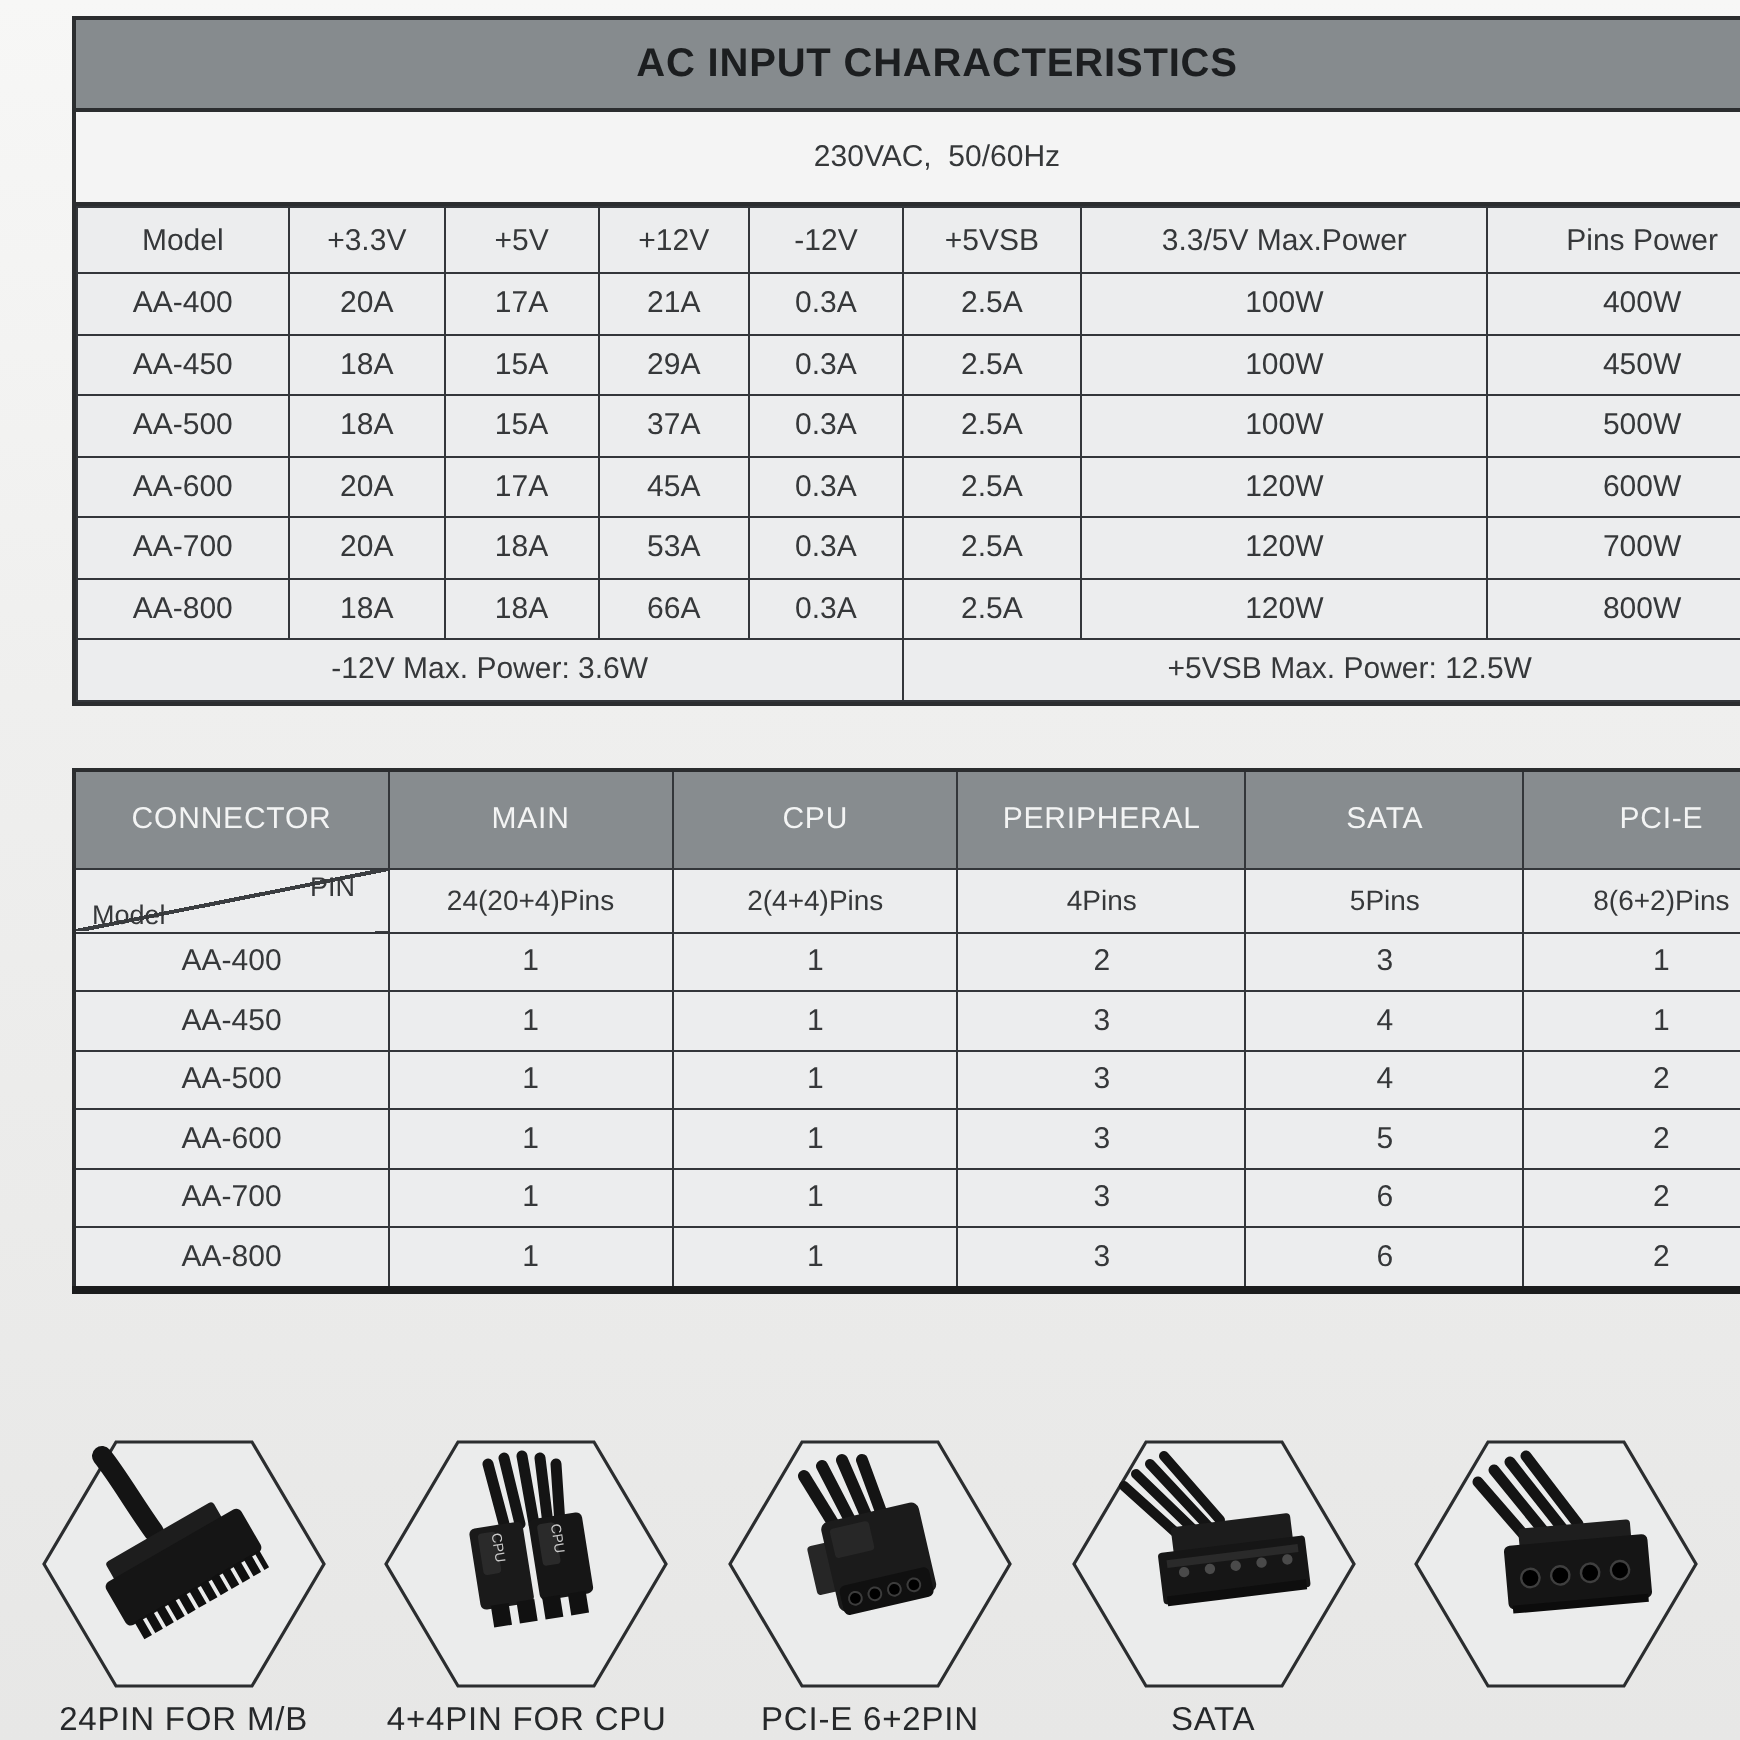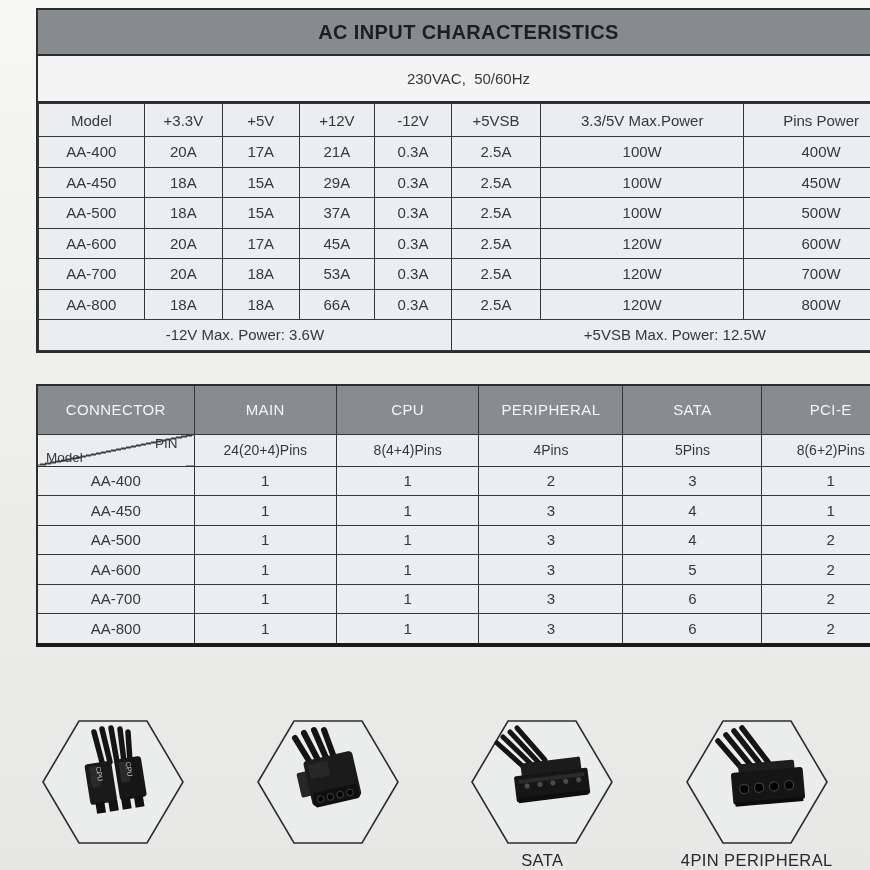--- a/index.html
+++ b/index.html
@@ -198,21 +198,21 @@
               <th>PCI-E</th>
             </tr>
           </thead>
           <tbody>
             <tr class="pin-row">
               <td class="diag">
                 <span class="pin-lbl">PIN</span>
                 <span class="model-lbl">Model</span>
               </td>
               <td>24(20+4)Pins</td>
-              <td>8(4+4)Pins</td>
+              <td>2(4+4)Pins</td>
               <td>4Pins</td>
               <td>5Pins</td>
               <td>8(6+2)Pins</td>
             </tr>
             <tr>
               <td>AA-400</td>
               <td>1</td>
               <td>1</td>
               <td>2</td>
               <td>3</td>
@@ -259,59 +259,73 @@
               <td>2</td>
             </tr>
           </tbody>
         </table>
     </section>
 
   </div>
 
   <div class="figures">
 
+    <figure>
+      <svg width="150" height="132" viewBox="0 0 150 132">
+        <polygon class="hex" points="5,66 41,5 109,5 145,66 109,127 41,127"></polygon>
+        <path class="wire" d="M34 12 C 42 22, 50 36, 60 50" stroke-width="10"></path>
+        <g transform="rotate(-30 75 68)">
+          <rect x="42" y="46" width="62" height="12" rx="2" fill="#1d1d1d"></rect>
+          <rect x="36" y="55" width="78" height="25" rx="3" fill="#151515"></rect>
+          <line x1="40" y1="84" x2="112" y2="84" stroke="#101010" stroke-width="10" stroke-dasharray="4.4 1.9"></line>
+        </g>
+      </svg>
+      <figcaption>24PIN FOR M/B</figcaption>
+    </figure>
 
     <figure>
       <svg width="150" height="132" viewBox="0 0 150 132">
         <polygon class="hex" points="5,66 41,5 109,5 145,66 109,127 41,127"></polygon>
         <path class="wire" d="M56 16 L64 46" stroke-width="5.5"></path>
         <path class="wire" d="M64 13 L72 46" stroke-width="5.5"></path>
         <path class="wire" d="M73 12 L79 46" stroke-width="5.5"></path>
         <path class="wire" d="M82 13 L86 46" stroke-width="5.5"></path>
         <path class="wire" d="M90 16 L92 46" stroke-width="5.5"></path>
         <g transform="rotate(-9 78 70)">
           <rect x="50" y="44" width="27" height="41" rx="3" fill="#1a1a1a"></rect>
           <rect x="80" y="44" width="27" height="41" rx="3" fill="#161616"></rect>
           <rect x="54" y="47" width="9" height="21" rx="2" fill="#2a2a2a"></rect>
           <rect x="84" y="47" width="9" height="21" rx="2" fill="#2a2a2a"></rect>
           <text transform="translate(61 48) rotate(90)" font-size="7" fill="#c9c9c9" font-family="Liberation Sans, sans-serif">CPU</text>
           <text transform="translate(91 48) rotate(90)" font-size="7" fill="#c9c9c9" font-family="Liberation Sans, sans-serif">CPU</text>
           <line x1="55" y1="89" x2="104" y2="89" stroke="#111111" stroke-width="11" stroke-dasharray="9 4"></line>
         </g>
       </svg>
+      <figcaption>4+4PIN FOR CPU</figcaption>
     </figure>
 
     <figure>
       <svg width="150" height="132" viewBox="0 0 150 132">
         <polygon class="hex" points="5,66 41,5 109,5 145,66 109,127 41,127"></polygon>
         <path class="wire" d="M42 22 L58 48" stroke-width="6"></path>
         <path class="wire" d="M51 17 L66 46" stroke-width="6"></path>
         <path class="wire" d="M61 14 L74 44" stroke-width="6"></path>
         <path class="wire" d="M71 14 L82 44" stroke-width="6"></path>
         <g transform="rotate(-13 78 70)">
           <rect x="47" y="50" width="12" height="25" rx="2" fill="#262626"></rect>
           <rect x="56" y="40" width="50" height="46" rx="4" fill="#1b1b1b"></rect>
           <rect x="60" y="44" width="20" height="15" rx="2" fill="#272727"></rect>
           <rect x="58" y="73" width="46" height="15" rx="3" fill="#101010"></rect>
           <circle cx="65" cy="80.5" r="3.2" fill="#000000" stroke="#3c3c3c" stroke-width="1"></circle>
           <circle cx="75" cy="80.5" r="3.2" fill="#000000" stroke="#3c3c3c" stroke-width="1"></circle>
           <circle cx="85" cy="80.5" r="3.2" fill="#000000" stroke="#3c3c3c" stroke-width="1"></circle>
           <circle cx="95" cy="80.5" r="3.2" fill="#000000" stroke="#3c3c3c" stroke-width="1"></circle>
         </g>
       </svg>
+      <figcaption>PCI-E 6+2PIN</figcaption>
     </figure>
 
     <figure>
       <svg width="150" height="132" viewBox="0 0 150 132">
         <polygon class="hex" points="5,66 41,5 109,5 145,66 109,127 41,127"></polygon>
         <path class="wire" d="M30 27 L60 54" stroke-width="5"></path>
         <path class="wire" d="M36 21 L66 50" stroke-width="5"></path>
         <path class="wire" d="M43 16 L72 47" stroke-width="5"></path>
         <path class="wire" d="M50 12 L78 44" stroke-width="5"></path>
         <g transform="rotate(-7 85 68)">
@@ -339,17 +353,16 @@
         <g transform="rotate(-5 85 70)">
           <rect x="58" y="46" width="56" height="12" rx="2" fill="#1e1e1e"></rect>
           <rect x="50" y="54" width="72" height="32" rx="3" fill="#151515"></rect>
           <circle cx="62" cy="71" r="4.6" fill="#000000" stroke="#3f3f3f" stroke-width="1.2"></circle>
           <circle cx="77" cy="71" r="4.6" fill="#000000" stroke="#3f3f3f" stroke-width="1.2"></circle>
           <circle cx="92" cy="71" r="4.6" fill="#000000" stroke="#3f3f3f" stroke-width="1.2"></circle>
           <circle cx="107" cy="71" r="4.6" fill="#000000" stroke="#3f3f3f" stroke-width="1.2"></circle>
           <rect x="52" y="84" width="68" height="4" fill="#0c0c0c"></rect>
         </g>
       </svg>
-      <figcaption>4PIN PERIPHERAL</figcaption>
     </figure>
 
   </div>
 </div>
 
 </body></html>

